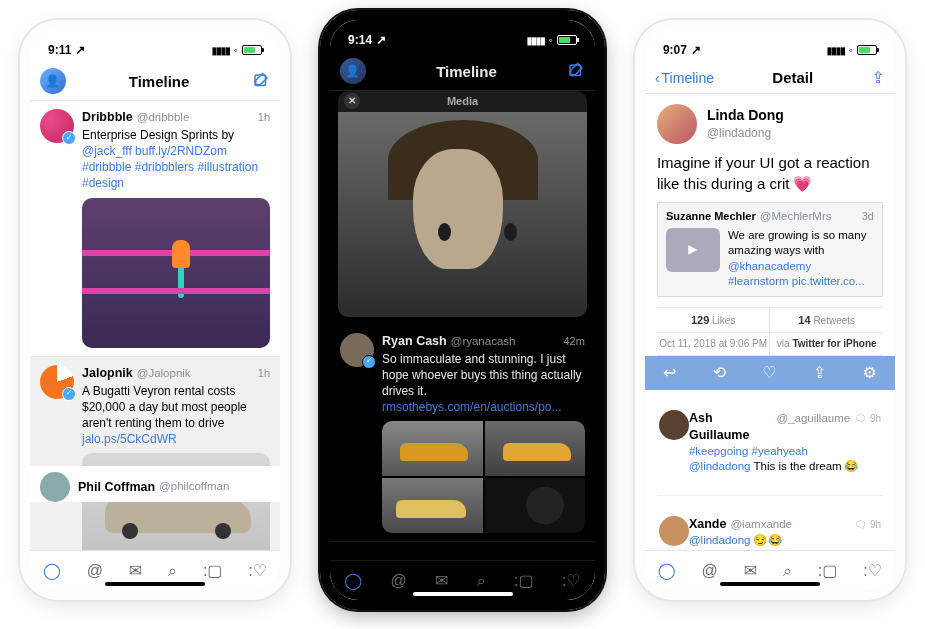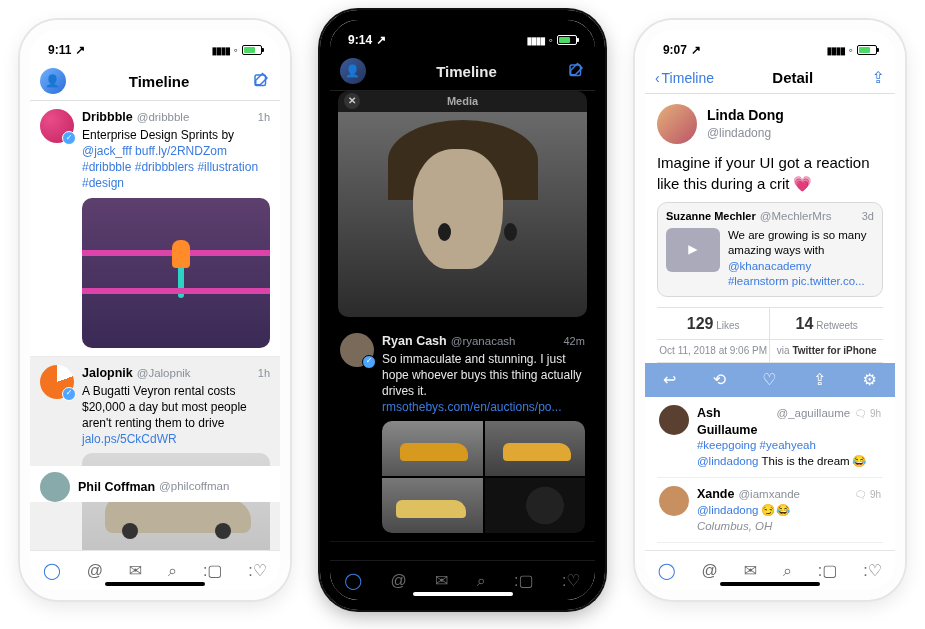--- a/index.html
+++ b/index.html
@@ -109,34 +109,34 @@
   .location{color:#7a7f88;font-style:italic;font-size:11px;margin-top:2px;}
   .peek{padding:8px 10px 0;display:flex;gap:8px;}
   
   .detail-body{padding:10px 12px 0;}
   .detail-head{display:flex;gap:10px;align-items:center;}
   .detail-avatar{width:40px;height:40px;border-radius:50%;background:linear-gradient(135deg,#e3b07a,#b56);}
   .detail-name{font-weight:700;font-size:14px;}
   .detail-handle{color:#8a8f98;font-size:12px;}
   .detail-text{font-size:15px;margin-top:8px;line-height:1.4;}
   .heart{color:#d94a91;}
-  .quote{margin-top:8px;border:0.5px solid #d8d8d8;background:#f5f5f5;border-radius:10px;padding:6px 8px;}
+  .quote{margin-top:8px;border:0.5px solid #d8d8d8;background:#f5f5f5;border-radius:1px;padding:6px 8px;}
   .quote-head{display:flex;align-items:baseline;gap:4px;font-size:11px;}
   .quote-body{display:flex;gap:8px;margin-top:3px;}
   .quote-thumb{flex:none;width:54px;height:44px;border-radius:6px;background:#aab;position:relative;}
   .quote-thumb::after{content:'▶';position:absolute;inset:0;display:flex;align-items:center;justify-content:center;color:#fff;font-size:12px;}
   .quote-text{flex:1;font-size:11.5px;line-height:1.35;}
   .stats{display:flex;border-top:0.5px solid #e2e2e2;border-bottom:0.5px solid #e2e2e2;margin-top:10px;}
   .stat{flex:1;text-align:center;padding:5px 0;font-size:10px;color:#8a8f98;}
-  .stat b{color:#333;font-size:16px;}
+  .stat b{color:#333;font-size:11px;}
   .stat+.stat{border-left:0.5px solid #e2e2e2;}
   .meta-row{display:flex;border-bottom:0.5px solid #e2e2e2;font-size:10px;color:#8a8f98;}
   .meta-row>div{flex:1;text-align:center;padding:4px 0;}
   .meta-row>div+div{border-left:0.5px solid #e2e2e2;}
-  .reply{display:flex;gap:8px;padding:8px 2px;border-bottom:0.5px solid #eee;}
+  .reply{display:flex;padding:20px 2px;border-bottom:0.5px solid #eee;}
   .reply-av{flex:none;width:30px;height:30px;border-radius:50%;background:#c4a;}
   .reply-body{flex:1;font-size:11.5px;}
   .reply-body .loc2{color:#8a8f98;font-style:italic;}
   .reply-icons{color:#b3b3b3;font-size:10px;display:flex;gap:3px;align-items:center;}
   .cut{position:absolute;bottom:48px;left:0;right:0;display:flex;gap:8px;padding:6px 10px 0;background:#fff;}
   .share-icon{color:#3a7be0;font-size:16px;}
   svg{display:block;}
   .icn{width:18px;height:18px;}
 </style>
 </head>

